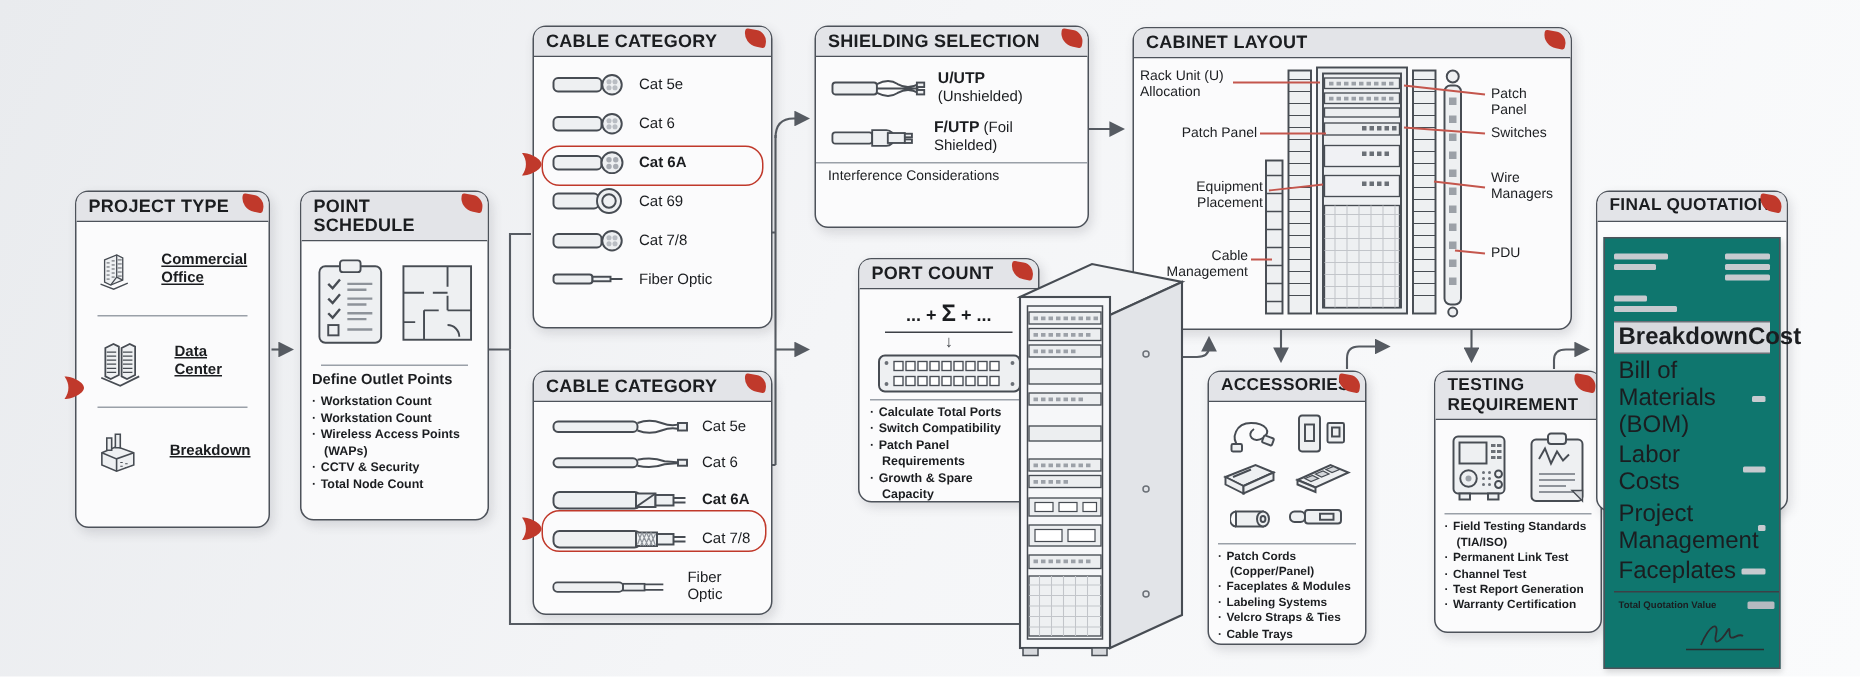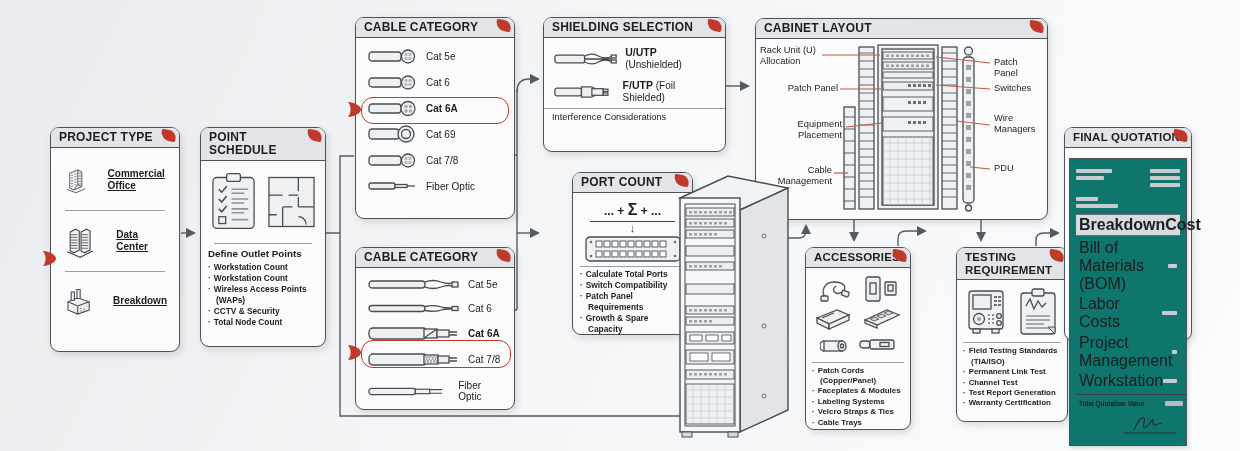--- a/index.html
+++ b/index.html
@@ -711,21 +711,21 @@
         </div>
       <div class="q-row">
           <span>Labor Costs</span>
           <span class="bar"></span>
         </div>
       <div class="q-row">
           <span>Project Management</span>
           <span class="bar"></span>
         </div>
       <div class="q-row">
-          <span>Workstation</span>
+          <span>Faceplates</span>
           <span class="bar"></span>
         </div>
       <div class="q-total q-table">
         <span>Total Quotation Value</span>
         <span class="bar" style="width:18px;height:5px;background:#b6bac0;"></span>
       </div>
       <svg width="60" height="24" viewBox="0 0 60 24" style="display:block;margin:4px 0 0 auto;">
         <path d="M14 16 C20 2 26 0 24 9 C22 17 27 14 32 6 C34 3 32 10 34 11 C36 12 39 8 42 10" stroke="#2b2d30" stroke-width="1.2" fill="none"></path>
         <path d="M4 19 H56" stroke="#2b2d30" stroke-width="1" fill="none"></path>
       </svg>

